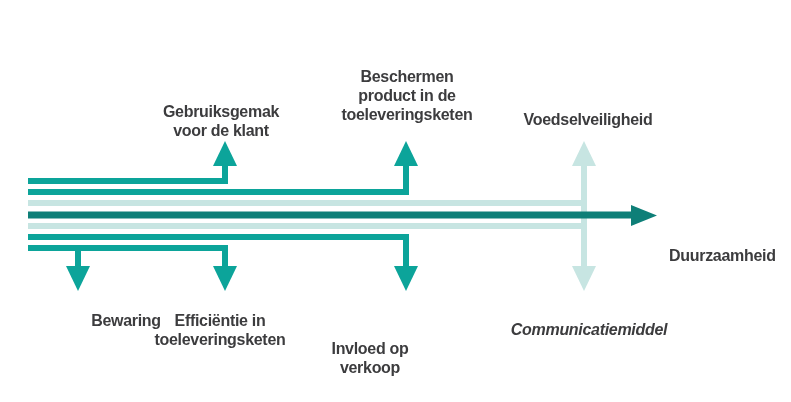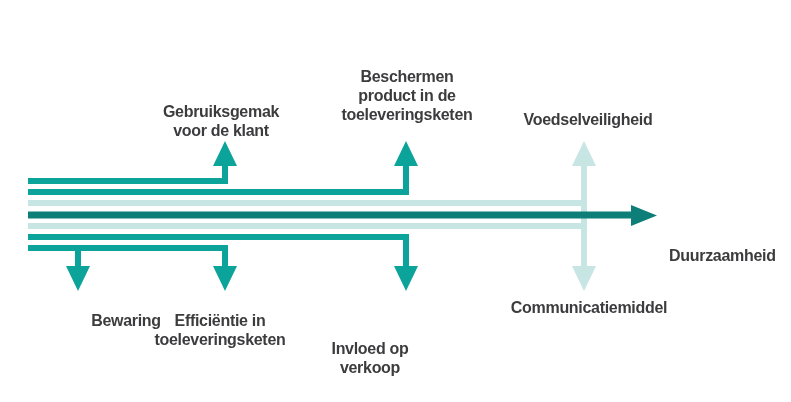--- a/index.html
+++ b/index.html
@@ -80,15 +80,15 @@
   <div class="label left-align" style="left:669px;top:206px;margin-top:40px;">Duurzaamheid</div>
 
   <div class="label" style="left:82px;top:311px;margin-left:44px;">Bewaring</div>
 
   <div class="label" style="left:220px;top:311px;">Efficiëntie in
 toeleveringsketen</div>
 
   <div class="label" style="left:370px;top:311px;margin-top:28px;">Invloed op
 verkoop</div>
 
-  <div class="label" style="left:589px;top:298px;">Communicatiemiddel</div>
+  <div class="label" style="left:589px;top:320px;font-style:italic;">Communicatiemiddel</div>
 
 </div>
 
 </body></html>

